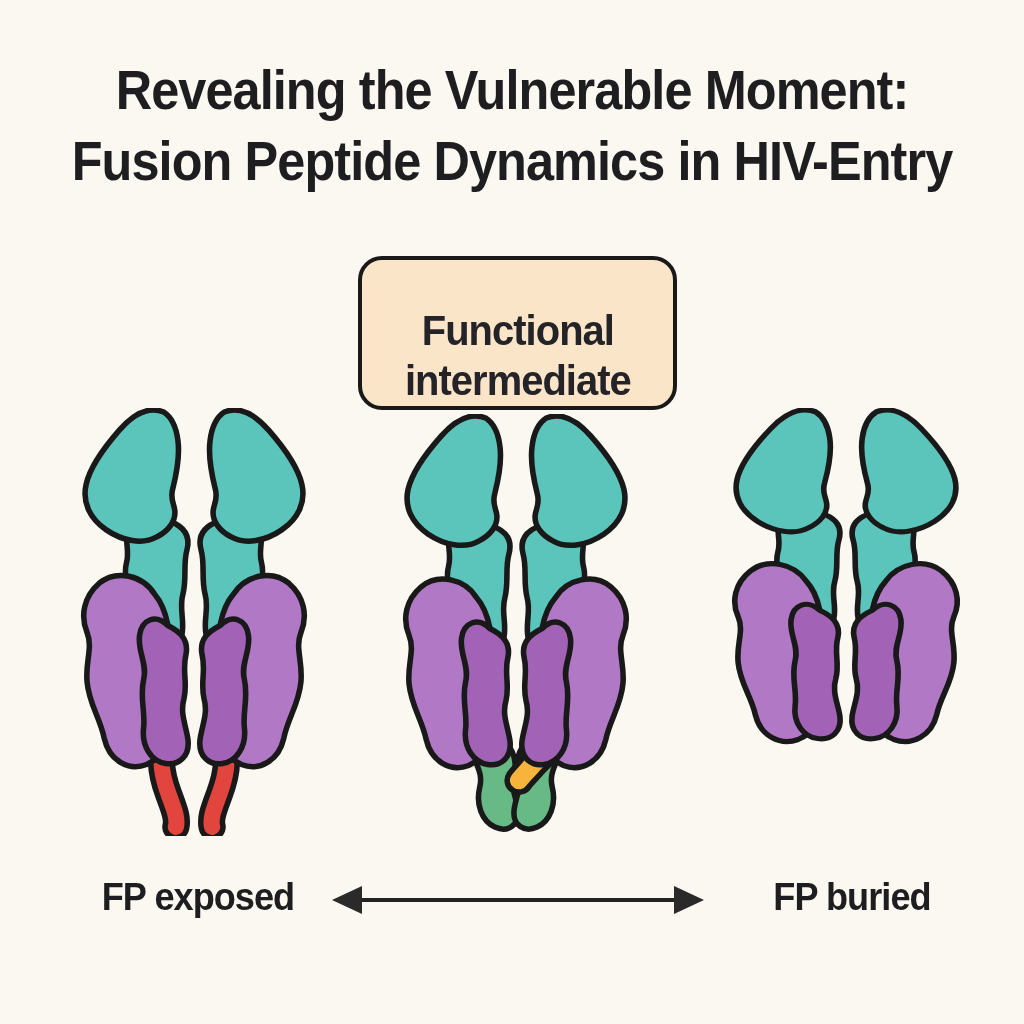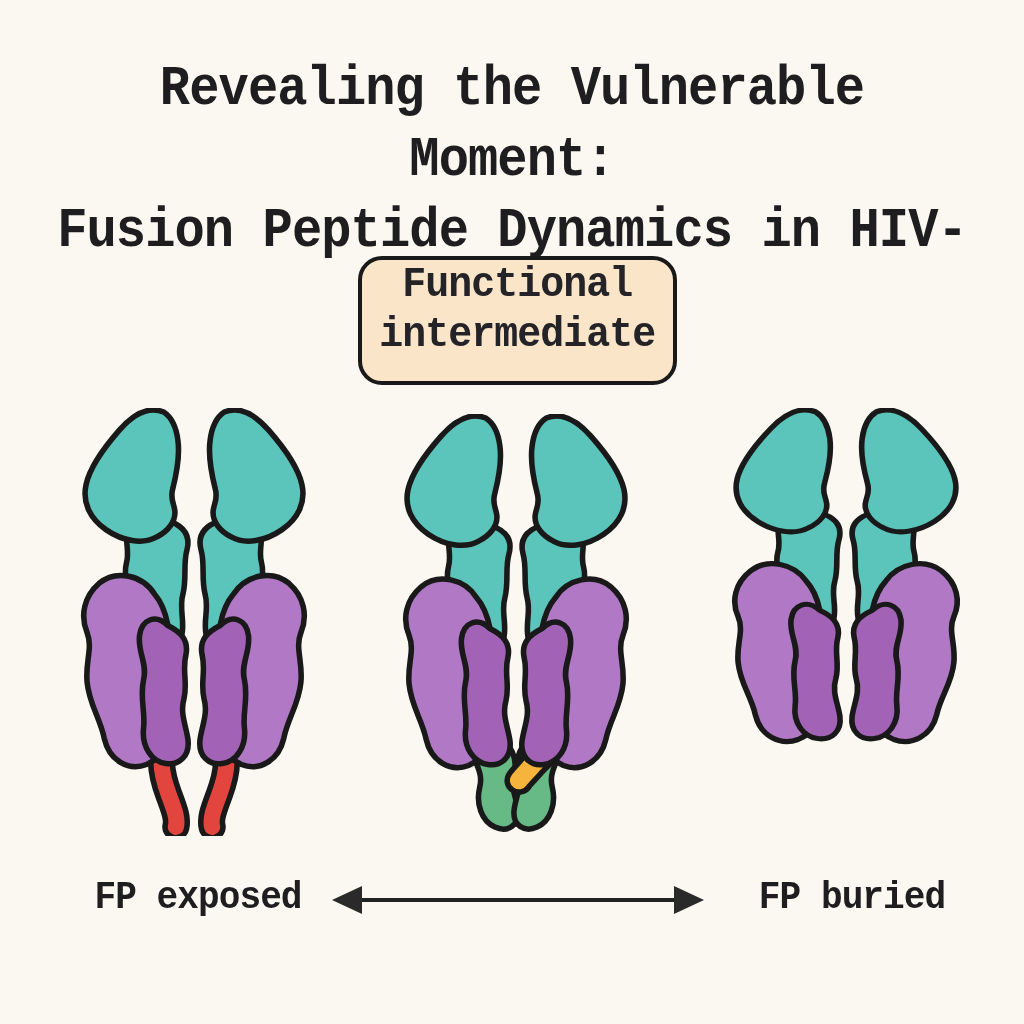--- a/index.html
+++ b/index.html
@@ -11,35 +11,35 @@
     --c-purple-inner:#A263B6;
     --c-red-fp:#E2453D;
     --c-green-fp:#67B985;
     --c-yellow-fp:#F7B43C;
     --c-callout-fill:#FBE5C9;
   }
   html,body{margin:0;padding:0;}
   body{background:var(--c-background);font-family:"Liberation Sans",sans-serif;}
   .canvas{
     position:relative;width:1024px;height:1024px;
-    background:var(--c-background);overflow:hidden;font-family:Liberation Mono, monospace;
+    background:var(--c-background);overflow:hidden;
   }
   .title{
     position:absolute;left:0;top:54px;width:1024px;
     text-align:center;color:var(--c-ink);
     font-weight:700;font-size:56px;line-height:71px;
     letter-spacing:-1px;
     transform:scaleX(0.90);transform-origin:512px 50%;
   }
   .callout{
-    position:absolute;left:358px;top:256px;width:319px;height:129px;
+    position:absolute;left:358px;top:256px;width:319px;height:154px;
     background:var(--c-callout-fill);
     border:4px solid var(--c-outline);
     border-radius:24px;box-sizing:border-box;
-    display:flex;align-items:flex-start;justify-content:center;
+    display:flex;align-items:flex-end;justify-content:center;
   }
   .callout-text{
     text-align:center;color:#242428;
     font-weight:700;font-size:42px;line-height:50px;
     letter-spacing:-1px;
     transform:scaleX(0.95);
   }
   .fig{position:absolute;}
   .blob{stroke:var(--c-outline);stroke-width:5.5;stroke-linejoin:round;}
   .teal{fill:var(--c-teal);}

